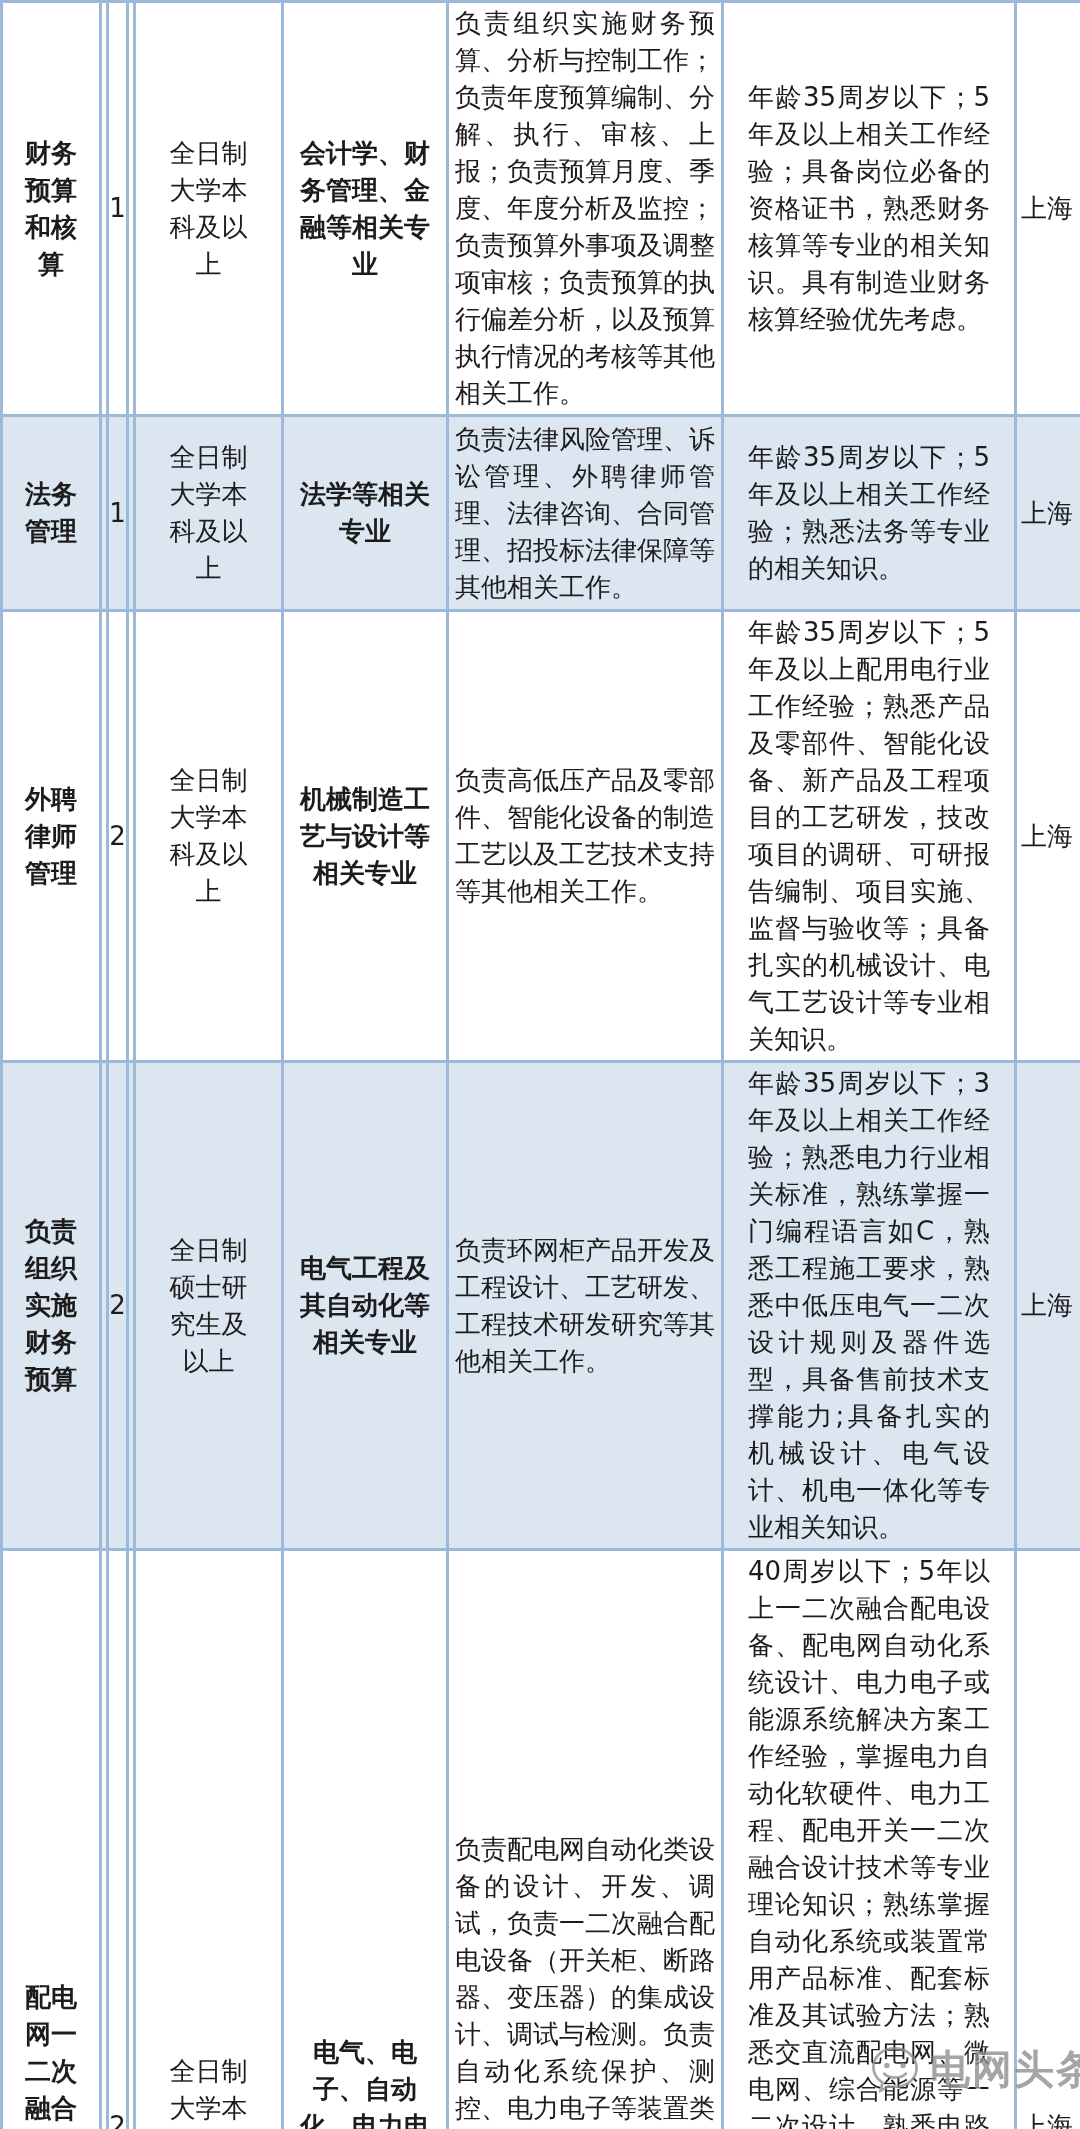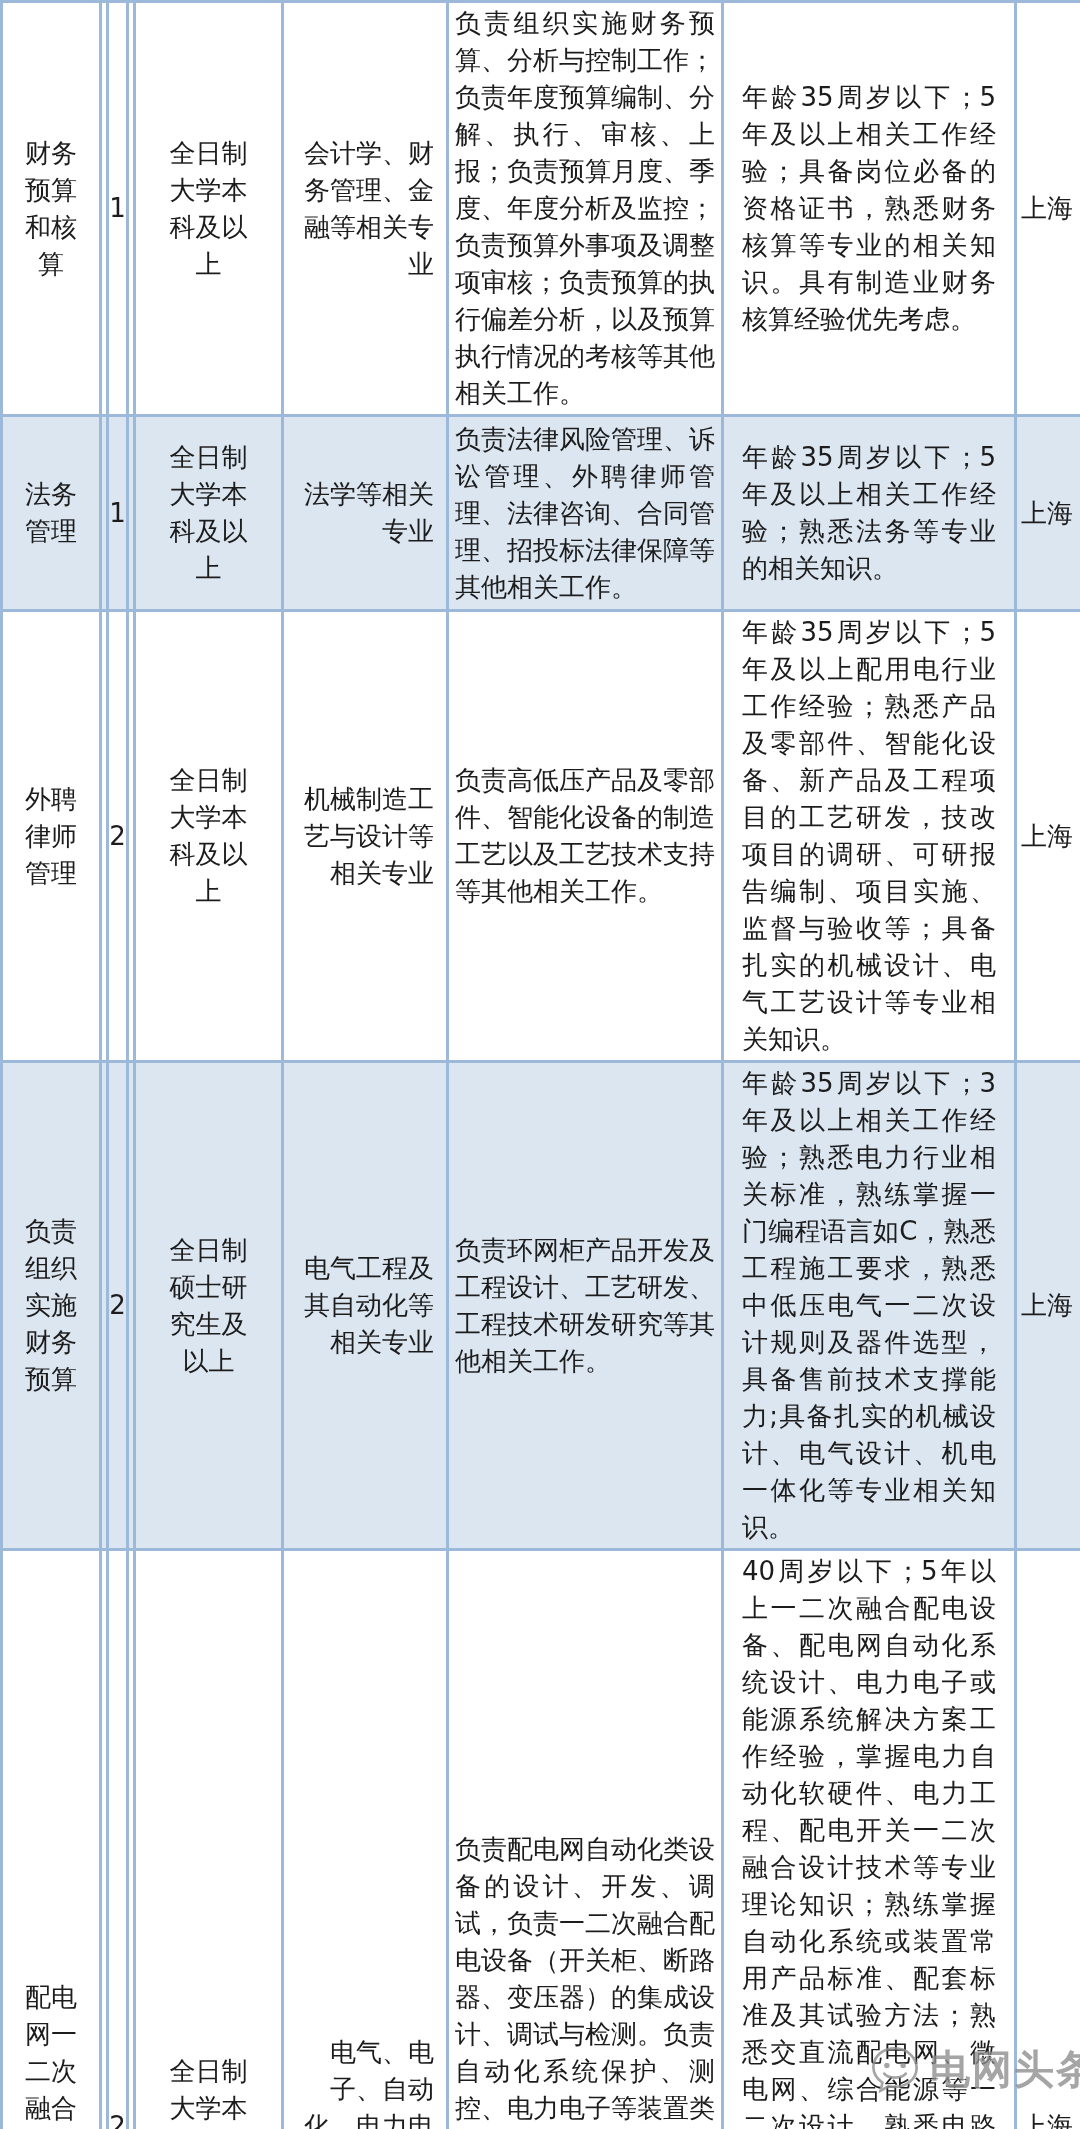--- a/index.html
+++ b/index.html
@@ -32,27 +32,27 @@
   tr.alt td{background:var(--alt-row);}
   col.c-pos{width:99px;}
   col.c-sp1{width:7px;}
   col.c-cnt{width:20px;}
   col.c-sp2{width:7px;}
   col.c-edu{width:148px;}
   col.c-maj{width:165px;}
   col.c-dut{width:275px;}
   col.c-req{width:293px;}
   col.c-loc{width:66px;}
-  td.pos{text-align:center;padding:0 10px;}
+  td.pos{text-align:center;padding:0 10px;font-weight:bold;}
   td.sp{padding:0;}
   td.cnt{text-align:center;padding:0;}
   td.edu{text-align:center;padding:0 24px;}
-  td.maj{text-align:right;padding:0 12px;}
+  td.maj{text-align:center;padding:0 12px;font-weight:bold;}
   td.dut{text-align:justify;text-justify:inter-ideograph;padding:2px 6px;}
-  td.req{text-align:justify;text-justify:inter-ideograph;padding:2px 18px;}
+  td.req{text-align:justify;text-justify:inter-ideograph;padding:2px 24px;}
   td.loc{text-align:left;padding:0 4px;}
   tr.r1{height:383px;}
   tr.r2{height:195px;}
   tr.r3{height:348px;}
   tr.r4{height:345px;}
   tr.r5{height:852px;}
   .watermark{
     position:absolute;
     left:868px;top:2042px;
     display:flex;align-items:center;

